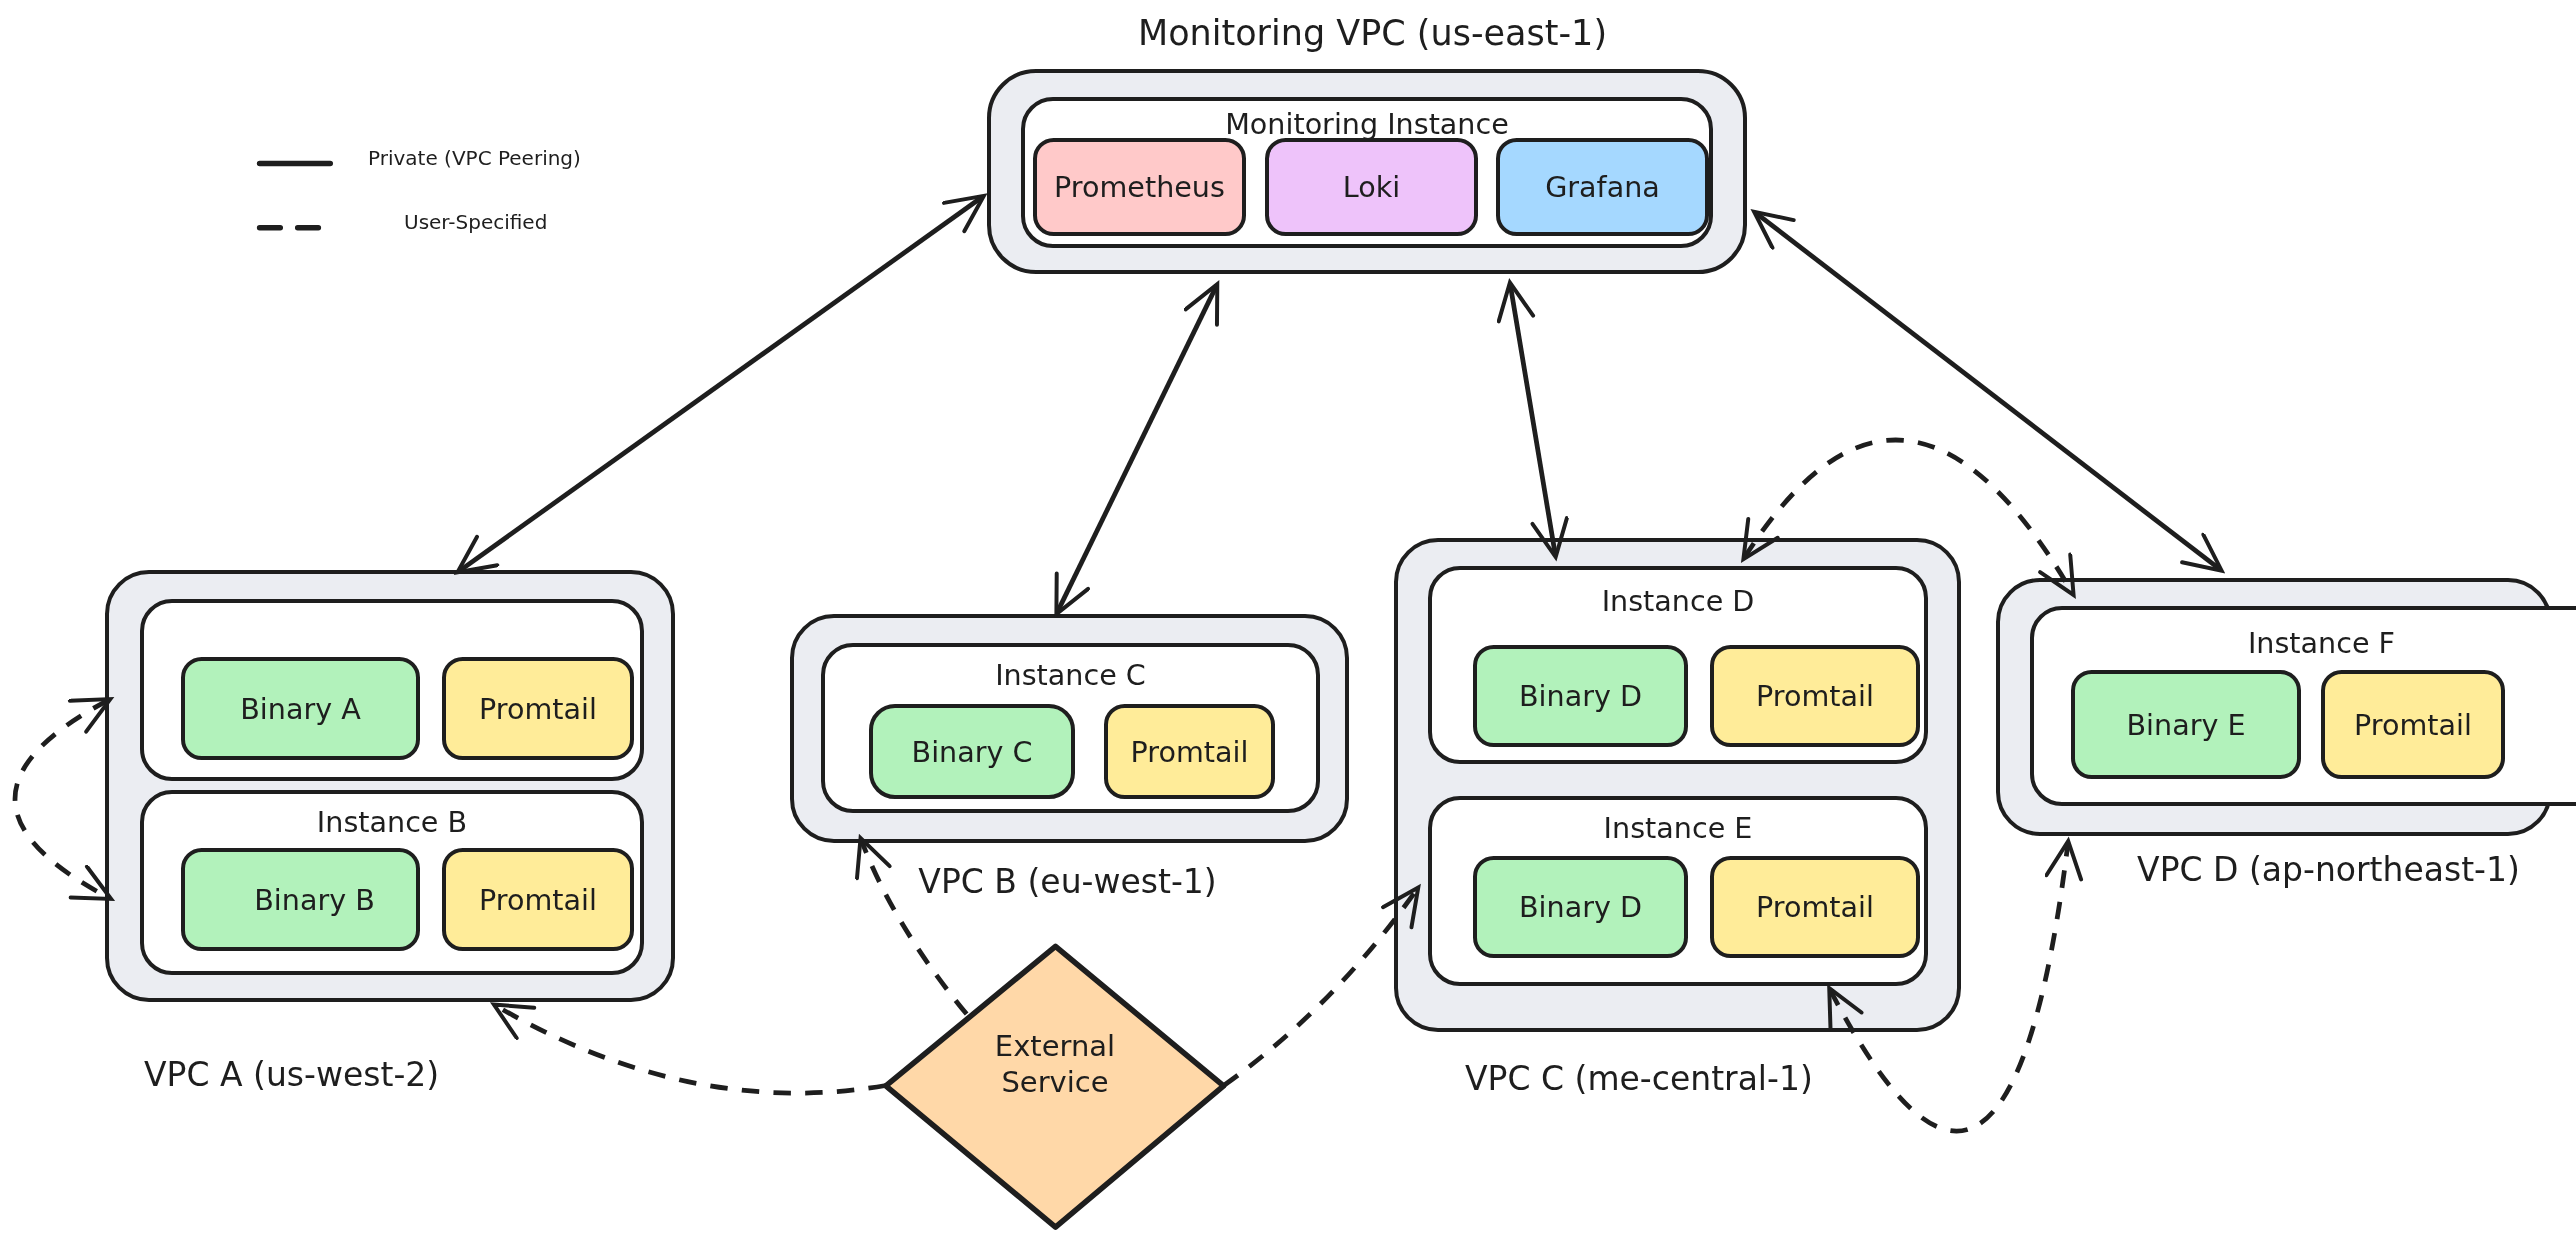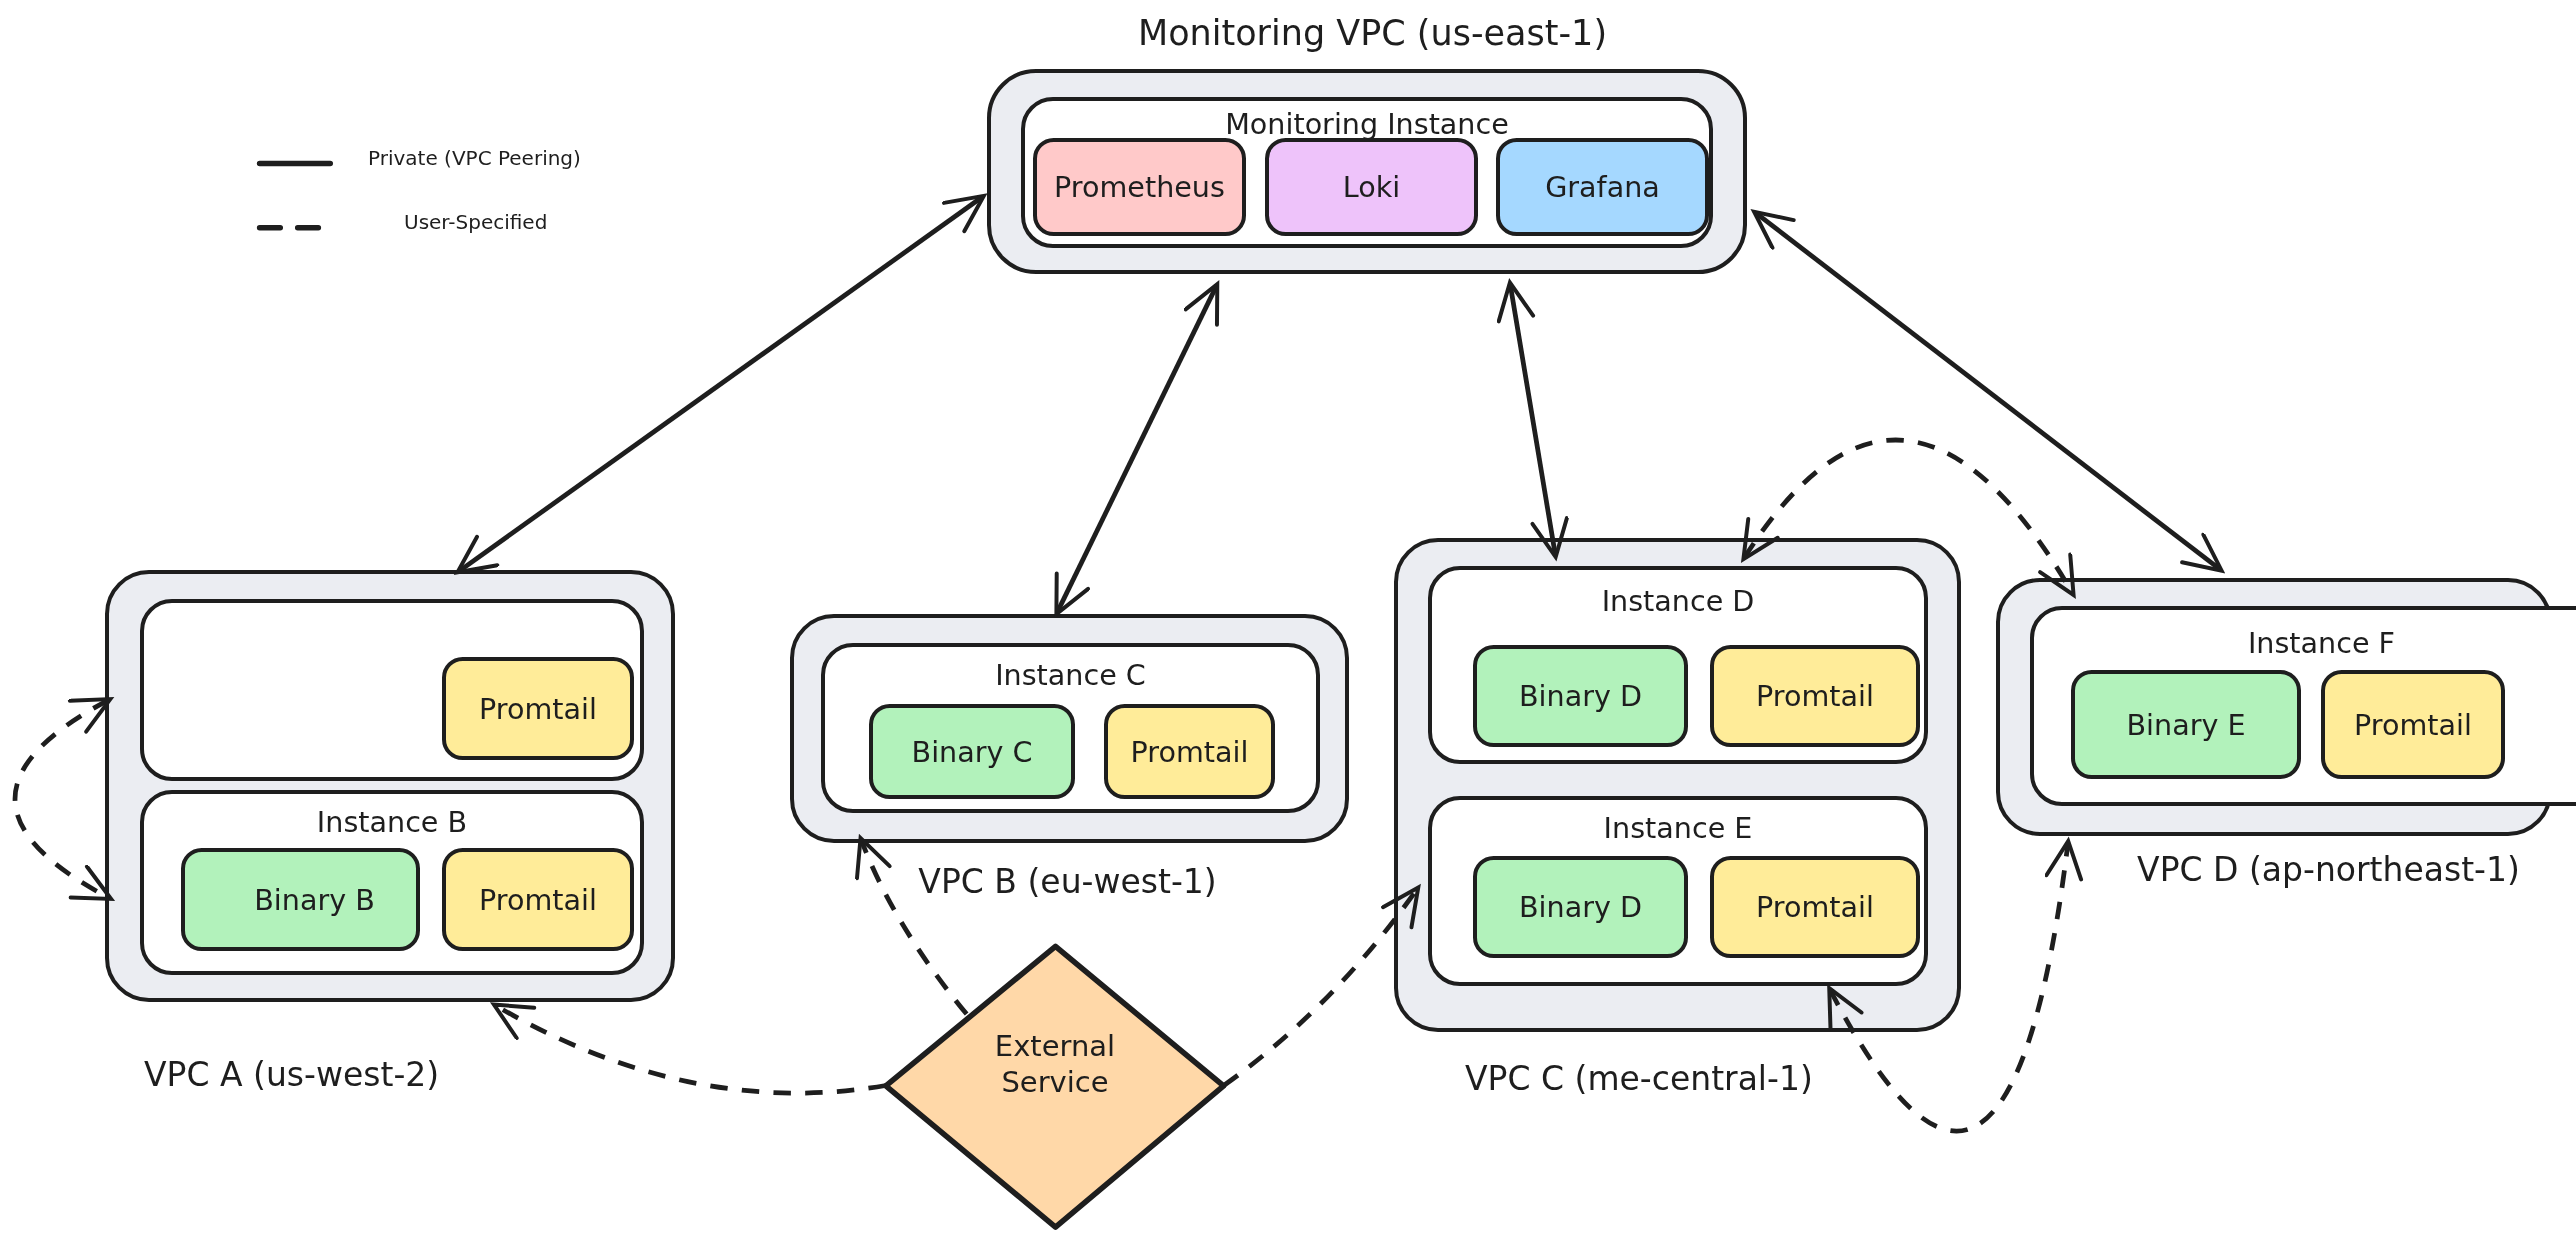--- a/index.html
+++ b/index.html
@@ -38,33 +38,34 @@
   <div class="vpc" style="left:987px;top:69px;width:760px;height:205px;border-radius:49px;"></div>
   <div class="inst" style="left:1021px;top:97px;width:692px;height:151px;">
     <div class="inst-title" style="top:6.3px;">Monitoring Instance</div>
     <div class="chip purple" style="left:240px;top:37px;width:213px;height:98px;">Loki</div>
     <div class="chip pink" style="left:8px;top:37px;width:213px;height:98px;">Prometheus</div>
     <div class="chip blue" style="left:471px;top:37px;width:213px;height:98px;">Grafana</div>
   </div>
 
   <div class="vpc" style="left:105px;top:570px;width:570px;height:432px;"></div>
   <div class="inst" style="left:140px;top:599px;width:504px;height:182px;">
+    <div class="chip green" style="left:37px;top:54px;width:239px;height:103px;">Binary A</div>
     <div class="chip yellow" style="left:298px;top:54px;width:192px;height:103px;">Promtail</div>
   </div>
   <div class="inst" style="left:140px;top:790px;width:504px;height:185px;">
     <div class="inst-title" style="top:11px;">Instance B</div>
     <div class="chip green" style="left:37px;top:54px;width:239px;height:103px;padding-left:28px;">Binary B</div>
     <div class="chip yellow" style="left:298px;top:54px;width:192px;height:103px;">Promtail</div>
   </div>
   <div class="vpc-label" style="left:144px;top:1055px;">VPC A (us-west-2)</div>
 
   <div class="vpc" style="left:790px;top:614px;width:559px;height:229px;"></div>
   <div class="inst" style="left:821px;top:643px;width:499px;height:170px;">
     <div class="inst-title" style="top:11px;">Instance C</div>
-    <div class="chip green" style="left:44px;top:57px;width:206px;height:95px;">Binary C</div>
+    <div class="chip green" style="left:44px;top:57px;width:206px;height:95px;border-radius:26px;">Binary C</div>
     <div class="chip yellow" style="left:279px;top:57px;width:171px;height:95px;">Promtail</div>
   </div>
   <div class="vpc-label centered" style="left:909px;top:862px;width:317px;">VPC B (eu-west-1)</div>
 
   <div class="vpc" style="left:1394px;top:538px;width:567px;height:494px;"></div>
   <div class="inst" style="left:1428px;top:566px;width:500px;height:198px;">
     <div class="inst-title" style="top:14.3px;">Instance D</div>
     <div class="chip green" style="left:41px;top:75px;width:215px;height:102px;">Binary D</div>
     <div class="chip yellow" style="left:278px;top:75px;width:210px;height:102px;">Promtail</div>
   </div>

